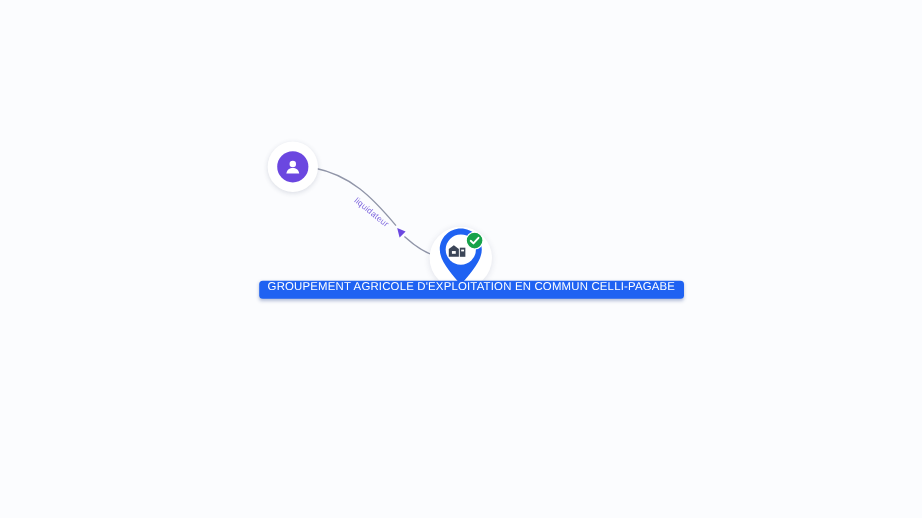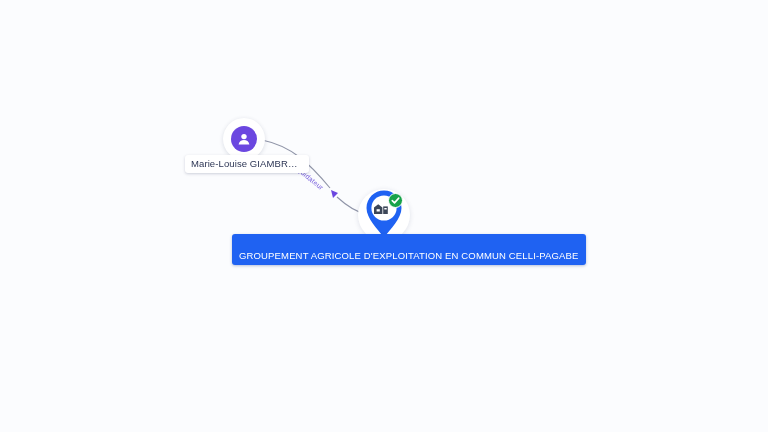--- a/index.html
+++ b/index.html
@@ -125,28 +125,28 @@
     border: 1.5px solid #ffffff;
     box-sizing: border-box;
     display: flex;
     align-items: center;
     justify-content: center;
   }
   .company-badge svg { display: block; }
 
   .company-label {
     position: absolute;
-    left: 232px;
+    left: 216px;
     top: 234px;
     background: #1f62f2;
     color: #ffffff;
     font-size: 9.5px;
     letter-spacing: 0.15px;
     line-height: 11px;
-    padding: 16px 7px 4px 7px;
+    padding: 0 7px 4px 7px;
     border-radius: 3px;
     white-space: nowrap;
     box-shadow: 0 1px 3px rgba(20, 50, 130, 0.3);
   }
 
   
   .edge-label {
     position: absolute;
     left: 298px;
     top: 164px;
@@ -176,21 +176,20 @@
     <div class="person-ring">
       <div class="person-disc">
         <svg width="16" height="16" viewBox="0 0 16 16" aria-hidden="true">
           <circle cx="8" cy="5.6" r="2.7" fill="#ffffff"></circle>
           <path d="M 2.6 13.6 C 3.2 10.3 5.3 9.0 8 9.0 C 10.7 9.0 12.8 10.3 13.4 13.6 Z" fill="#ffffff"></path>
         </svg>
       </div>
     </div>
   </div>
 
-  <div class="person-label">Marie-Louise GIAMBRO...</div>
 
   <div class="company-node">
     <div class="company-halo"></div>
     <div class="company-pin">
       <svg width="38" height="50" viewBox="0 0 38 50" aria-hidden="true">
         <path d="M 19 1.5 C 9.3 1.5 1.5 9.3 1.5 19 C 1.5 29.5 12.5 40 19 48.5 C 25.5 40 36.5 29.5 36.5 19 C 36.5 9.3 28.7 1.5 19 1.5 Z" fill="#1f62f2"></path>
         <circle cx="19" cy="19" r="12.6" fill="#ffffff"></circle>
       </svg>
     </div>
     <div style="position:absolute; left:11px; top:11px; width:16px; height:16px;">

